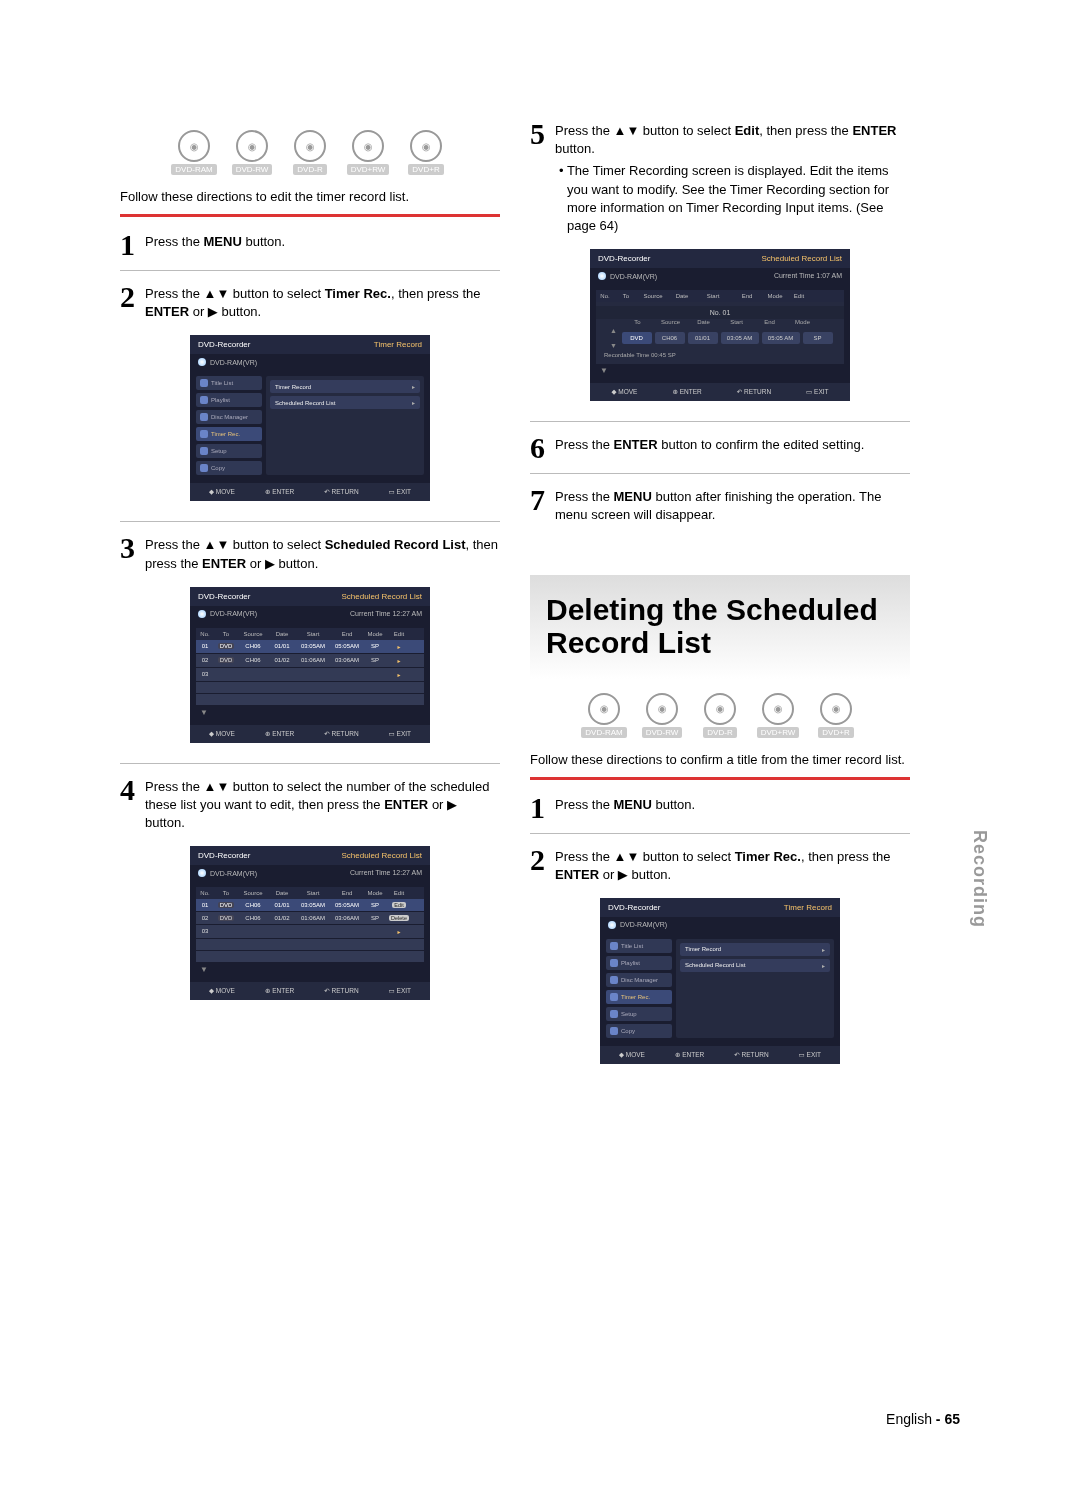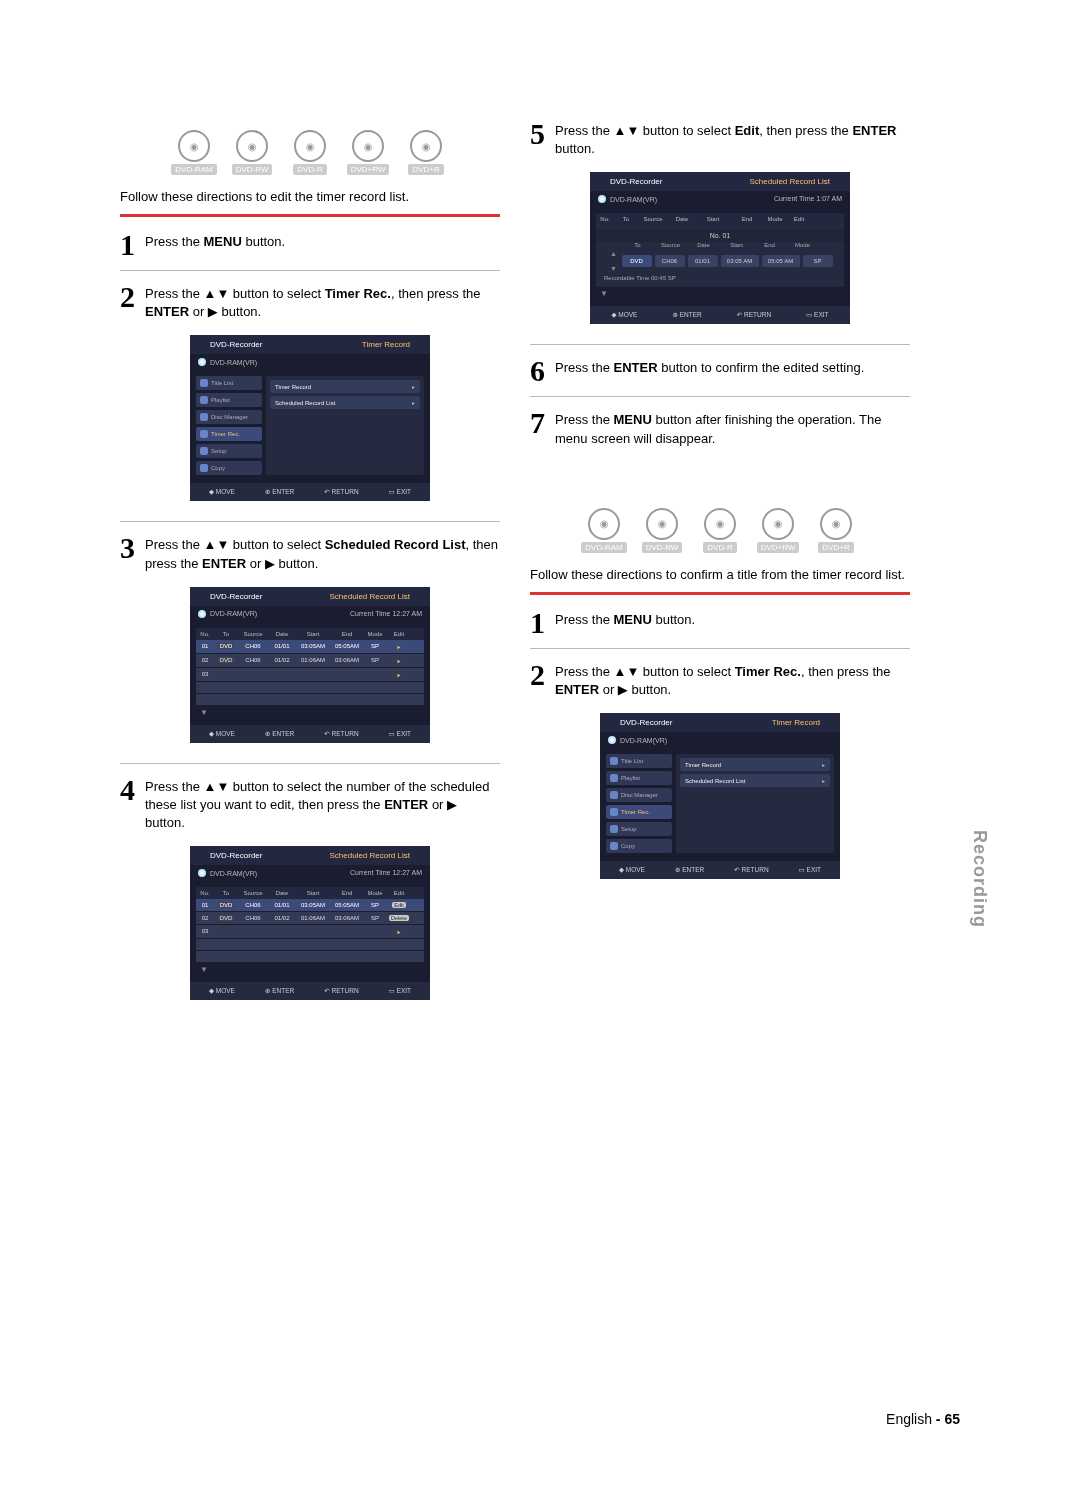--- a/index.html
+++ b/index.html
@@ -118,21 +118,21 @@
     font-size: 7px;
     color: #fff;
   }
   .osd.big {
     width: 260px;
   }
   .osd-top {
     background: #232840;
     display: flex;
     justify-content: space-between;
-    padding: 5px 20px;
+    padding: 5px 8px;
     font-size: 8px;
   }
   .osd-top .right {
     color: #f6c36a;
   }
   .osd-sub {
     background: #1a1d30;
     padding: 4px 8px;
     display: flex;
     justify-content: space-between;
@@ -570,20 +570,21 @@
       </div>
 
     </div>
 
     <div class="col">
 
       <div class="step">
         <div class="step-num">5</div>
         <div class="step-body">
           <span>Press the ▲▼ button to select </span><b>Edit</b><span>, then press the </span><b>ENTER</b><span> button.</span>
+          <div class="bullet">• The Timer Recording screen is displayed. Edit the items you want to modify. See the Timer Recording section for more information on Timer Recording Input items. (See page 64)</div>
         </div>
       </div>
 
       <div class="osd big">
         <div class="osd-top">
             <span>DVD-Recorder</span>
             <span class="right">Scheduled Record List</span>
           </div>
         <div class="osd-sub">
             <span class="left">
@@ -648,20 +649,21 @@
 
       <div class="divider"></div>
 
       <div class="step">
         <div class="step-num">7</div>
         <div class="step-body"><span>Press the </span><b>MENU</b><span> button after finishing the operation. The menu screen will disappear.</span></div>
       </div>
 
       <div style="height:40px;"></div>
 
+      <div class="section-title">Deleting the Scheduled Record List</div>
 
       <div class="disc-row">
         <div class="disc">
             <div class="disc-circ">◉</div>
             <div class="disc-lbl">DVD-RAM</div>
           </div>
         <div class="disc">
             <div class="disc-circ">◉</div>
             <div class="disc-lbl">DVD-RW</div>
           </div>

